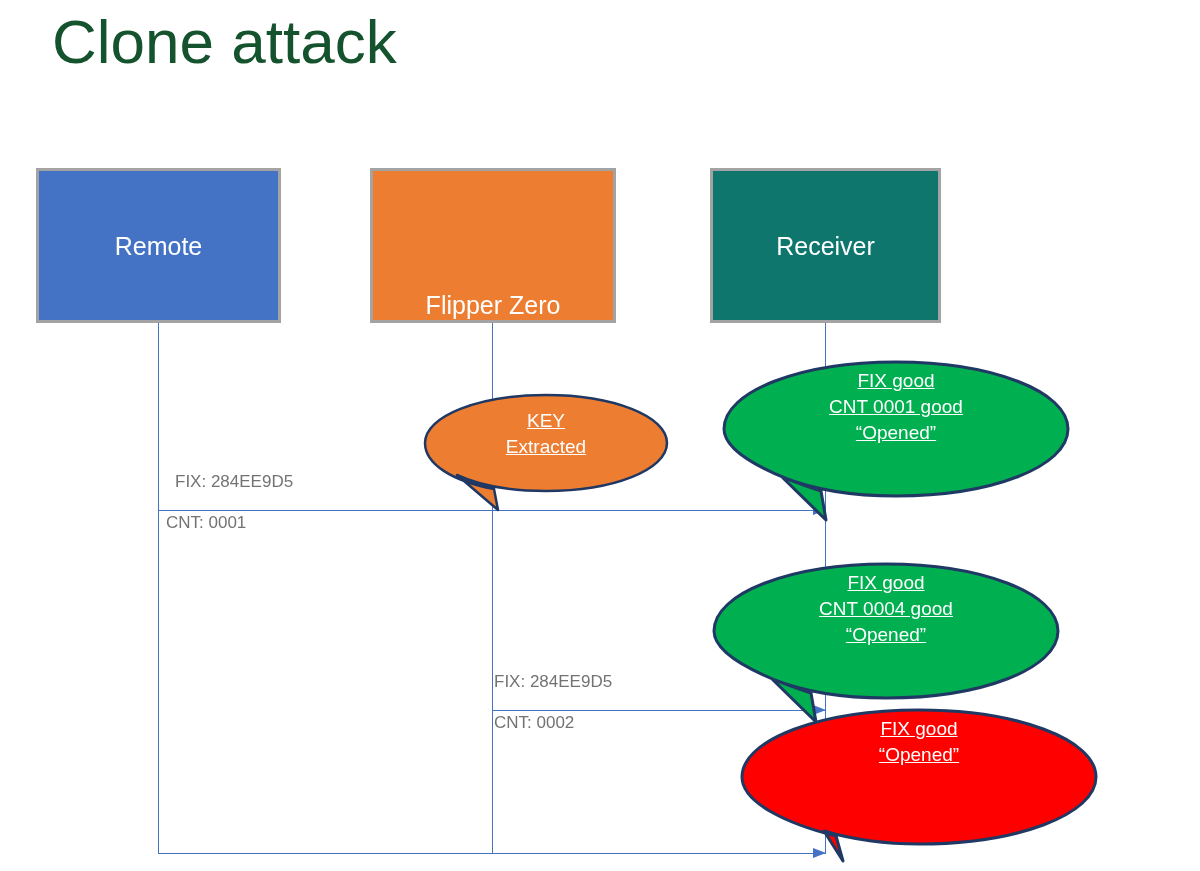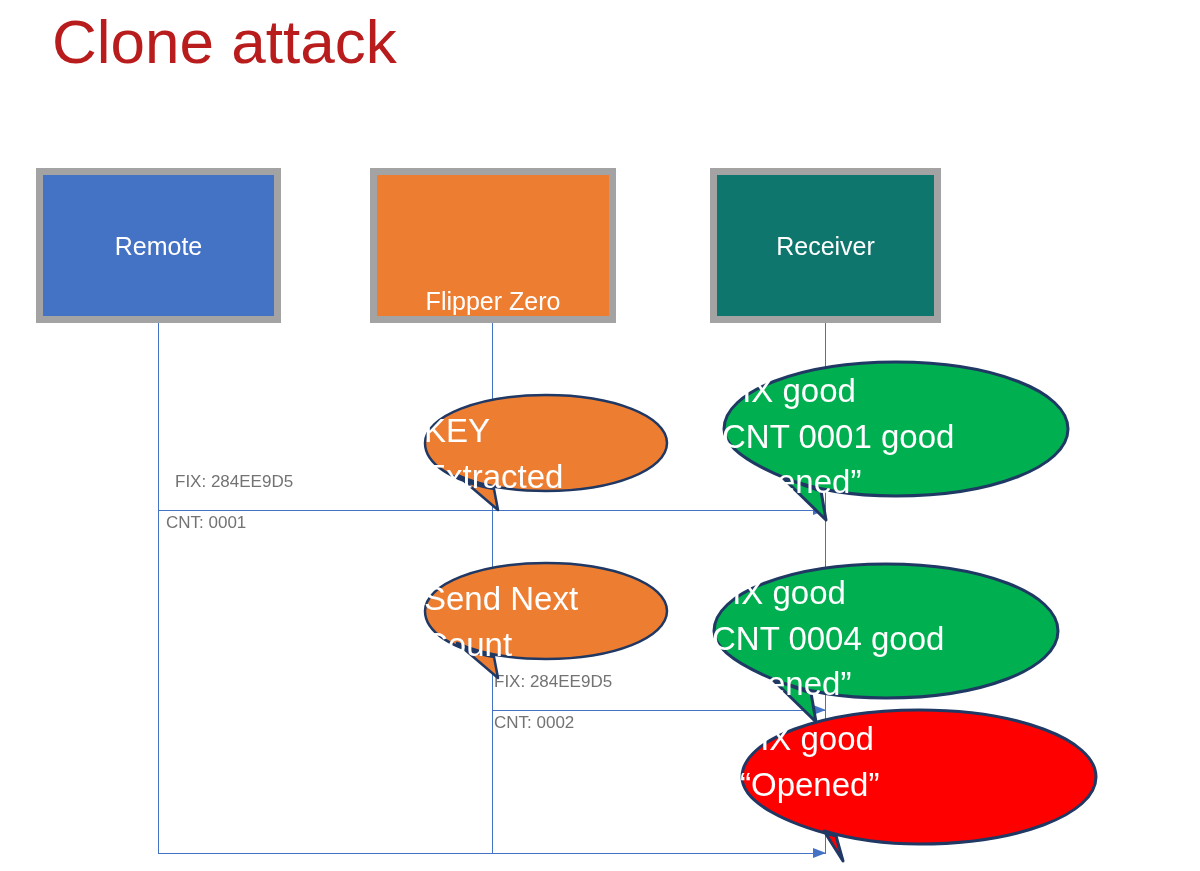--- a/index.html
+++ b/index.html
@@ -17,27 +17,27 @@
     background: #ffffff;
     overflow: hidden;
   }
   #title {
     position: absolute;
     left: 52px;
     top: 6px;
     font-size: 62px;
     line-height: 1.15;
     font-weight: 400;
-    color: #b91c1c;
+    color: #14532d;
     letter-spacing: 0px;
     white-space: nowrap;
   }
   .actor-box {
     position: absolute;
-    border: 7px solid #a3a3a3;
+    border: 3px solid #a3a3a3;
     box-sizing: border-box;
     display: flex;
     align-items: center;
     justify-content: center;
     color: #ffffff;
     font-size: 25px;
     font-weight: 400;
   }
   .actor-label {
     display: block;
@@ -95,24 +95,26 @@
   .bubble svg {
     position: absolute;
     left: 0;
     top: 0;
     overflow: visible;
   }
   .bubble-text {
     position: absolute;
     left: 0;
     width: 100%;
+    text-align: center;
     color: #ffffff;
-    font-size: 33px;
+    font-size: 19px;
     line-height: 1.38;
     pointer-events: none;
+    text-decoration: underline;
   }
 
   #bubble-key      { left: 424px; top: 394px;  width: 244px; height: 110px; }
   #bubble-key .bubble-text      { top: 14px; }
   #bubble-send     { left: 424px; top: 562px;  width: 244px; height: 110px; }
   #bubble-send .bubble-text     { top: 14px; }
 
   #bubble-green-1  { left: 722px; top: 360px;  width: 348px; height: 150px; }
   #bubble-green-1 .bubble-text  { top: 8px; }
   #bubble-green-2  { left: 712px; top: 562px;  width: 348px; height: 150px; }
@@ -159,35 +161,20 @@
                L 74 116 L 70 95
                C 28 87 1 70 1 49
                C 1 22 55 1 122 1 Z" fill="#ED7D31" stroke="#1F3864" stroke-width="2.5" stroke-linejoin="round"></path>
     </svg>
     <div class="bubble-text">
       <div>KEY</div>
       <div>Extracted</div>
     </div>
   </div>
 
-  <div class="bubble" id="bubble-send">
-    <svg width="244" height="130" viewBox="0 0 244 130">
-      <path d="M 122 1
-               C 189 1 243 22 243 49
-               C 243 76 189 97 122 97
-               C 86 97 54 91 33 81
-               L 74 116 L 70 95
-               C 28 87 1 70 1 49
-               C 1 22 55 1 122 1 Z" fill="#ED7D31" stroke="#1F3864" stroke-width="2.5" stroke-linejoin="round"></path>
-    </svg>
-    <div class="bubble-text">
-      <div>Send Next</div>
-      <div>Count</div>
-    </div>
-  </div>
 
   <div class="bubble" id="bubble-green-1">
     <svg width="348" height="175" viewBox="0 0 348 175">
       <path d="M 174 2
                C 269 2 346 31 346 69
                C 346 107 269 136 174 136
                C 130 136 90 129 60 117
                L 104 160 L 99 131
                C 62 119 2 96 2 69
                C 2 31 79 2 174 2 Z" fill="#00B050" stroke="#1F3864" stroke-width="3" stroke-linejoin="round"></path>

